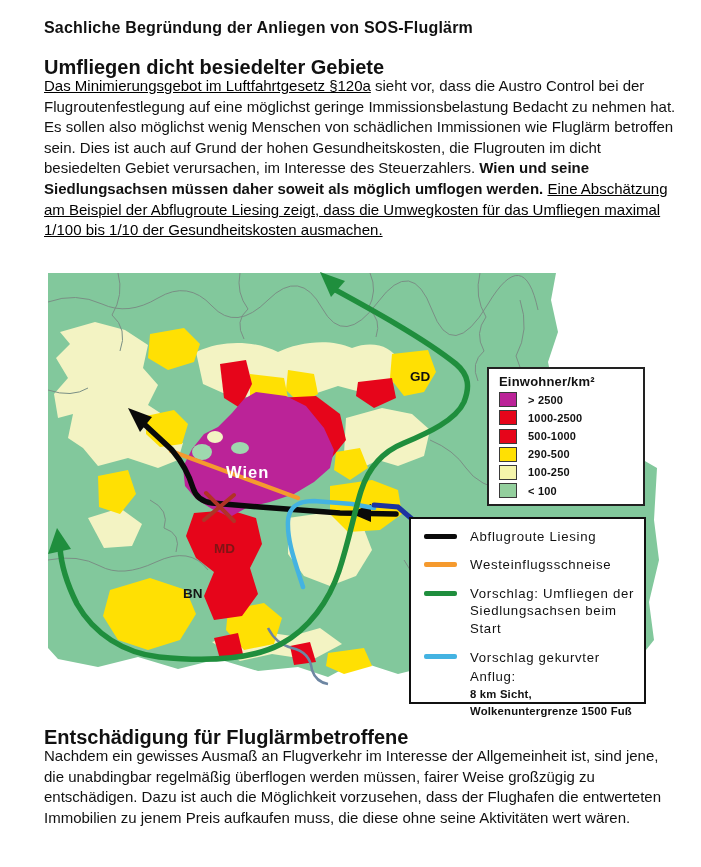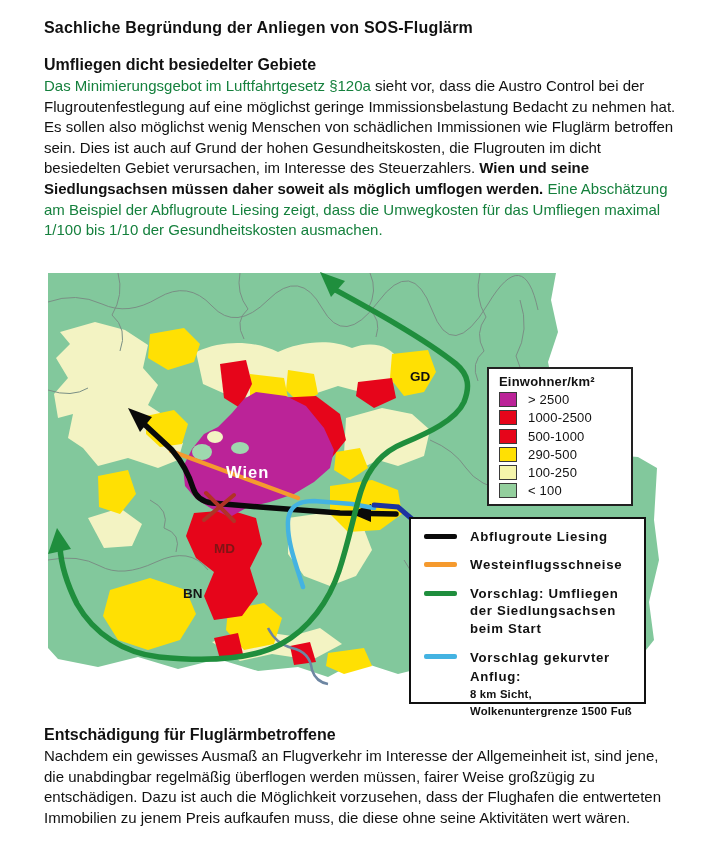--- a/index.html
+++ b/index.html
@@ -3,41 +3,41 @@
 <meta charset="utf-8">
 <style>
   html,body{margin:0;padding:0;background:#fff;}
   #page{
     position:relative;width:701px;height:867px;background:#ffffff;
     font-family:"Liberation Sans","DejaVu Sans",sans-serif;color:#111;
     overflow:hidden;
   }
   .abs{position:absolute;}
   #doc-title{left:44px;top:19px;width:640px;font-size:16px;font-weight:bold;letter-spacing:.2px;}
-  .sec-head{left:44px;font-size:16px;font-weight:bold;}
+  .sec-head{left:44px;font-size:20px;font-weight:bold;}
   .body-par{left:44px;width:634px;font-size:15px;line-height:20.6px;}
-  .doc-link{color:#15803d;cursor:pointer;}
+  .doc-link{color:#000000;text-decoration:underline;cursor:pointer;}
   .bold-inline{font-weight:bold;}
   
   #density-legend{
-    left:487px;top:367px;width:146px;height:139px;background:#fff;
+    left:487px;top:367px;width:158px;height:139px;background:#fff;
     border:2px solid #222;box-sizing:border-box;padding:5px 6px 22px 10px;
   }
   #density-legend .lg-title{font-size:13px;font-weight:bold;letter-spacing:.2px;margin-bottom:3px;}
   .d-row{display:flex;align-items:center;gap:11px;margin-top:3.2px;}
   .d-swatch{width:16px;height:13px;border:1px solid #3a3a3a;flex:0 0 auto;}
-  .d-label{font-size:13px;font-weight:normal;letter-spacing:.2px;white-space:nowrap;}
+  .d-label{font-size:11px;font-weight:bold;letter-spacing:.2px;white-space:nowrap;}
   
   #route-legend{
     left:409px;top:517px;width:237px;height:187px;background:#fff;
     border:2px solid #111;box-sizing:border-box;padding:9px 6px 6px 13px;
   }
   .r-row{display:flex;align-items:flex-start;gap:13px;margin-bottom:11px;}
   .r-line{width:33px;height:5px;border-radius:2px;flex:0 0 auto;margin-top:6px;}
-  .r-label{font-size:13.2px;font-weight:bold;letter-spacing:.7px;line-height:1.32;}
+  .r-label{font-size:13.2px;font-weight:normal;letter-spacing:.7px;line-height:1.32;}
   .r-note{font-size:11.3px;font-weight:bold;letter-spacing:.2px;line-height:1.35;margin-top:2px;}
   svg text{font-family:"Liberation Sans","DejaVu Sans",sans-serif;}
 </style>
 </head>
 <body>
 
 <div id="page">
 
   <div id="doc-title" class="abs">Sachliche Begründung der Anliegen von SOS-Fluglärm</div>
 

